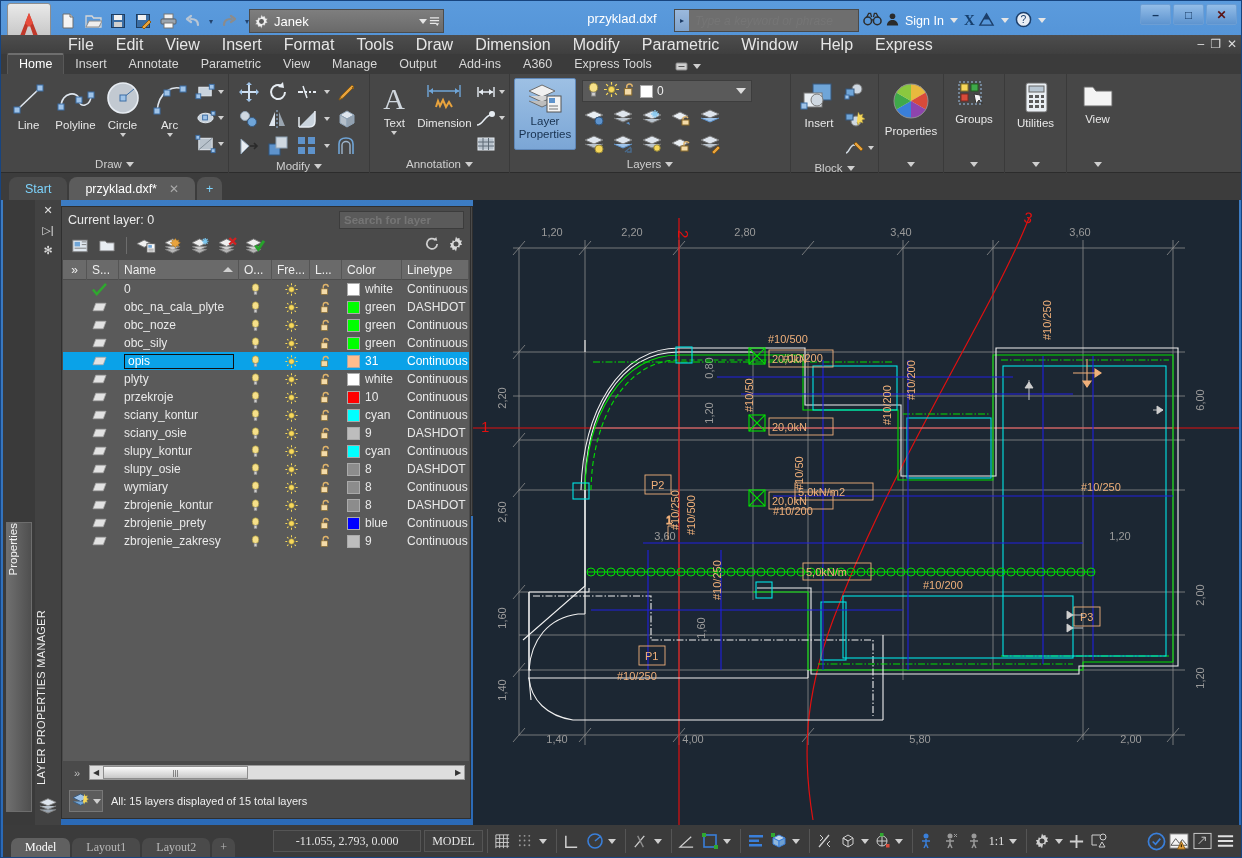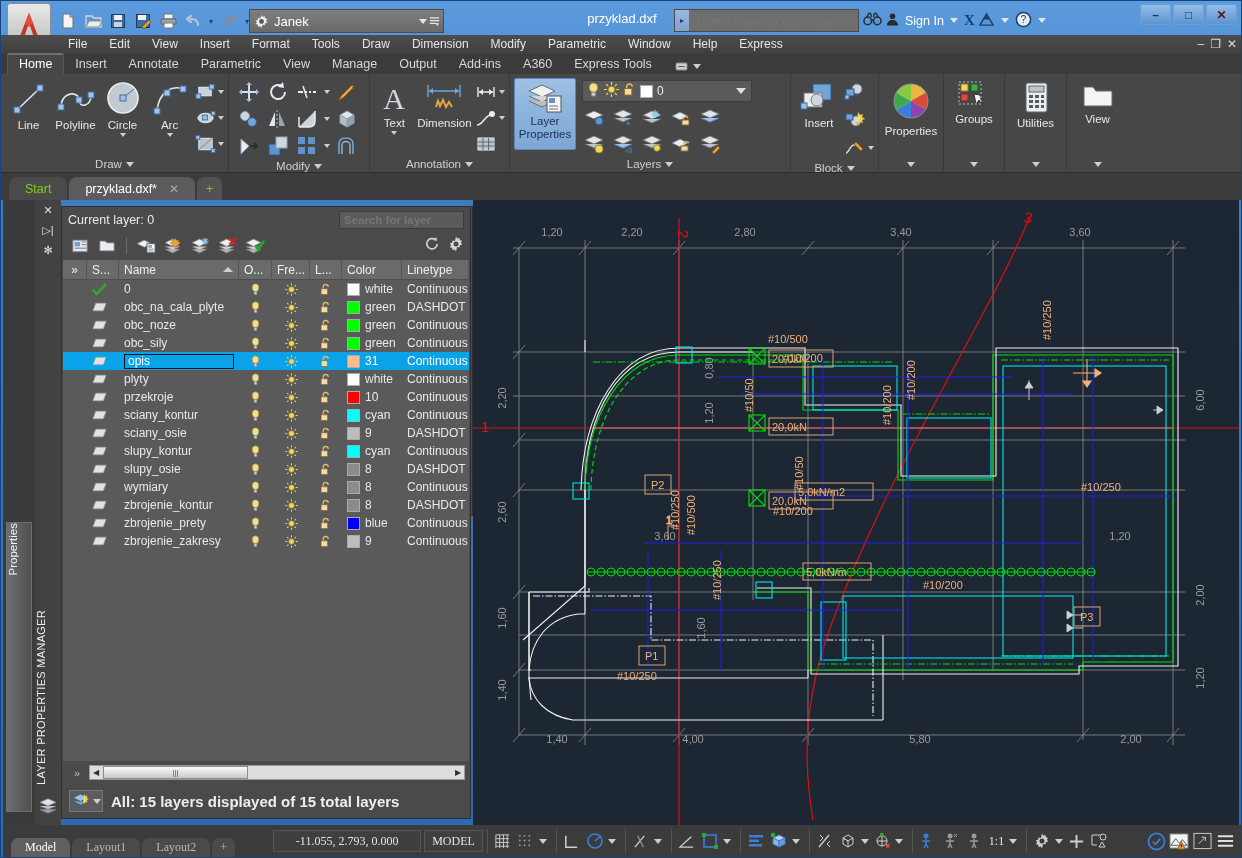--- a/index.html
+++ b/index.html
@@ -45,21 +45,21 @@
   .signin { color:#fff; font-size:12.5px; margin-left:2px; }
   .tbcaret { border-left:4px solid transparent;border-right:4px solid transparent;border-top:5px solid #e5e5e5; margin:0 3px;}
   .wctrl { position:absolute; right:4px; top:3px; display:flex; gap:2px; }
   .wctrl div { width:31px; height:21px; border:1px solid #6c9ed4; border-radius:2px;
       background:linear-gradient(180deg,#93bde8,#5e94cf); display:flex;align-items:center;justify-content:center;
       font-size:12px; color:#14365f; font-weight:bold; }
 
   
   .menubar { position:absolute; left:0; top:34px; width:1240px; height:19px;
      background:linear-gradient(180deg,#4d4d4d,#3f3f3f); display:flex; align-items:center; padding-left:56px; }
-  .menubar .mi { padding:0 11px; font-size:12px; color:#e6e6e6; line-height:19px; }
+  .menubar .mi { padding:0 11px; font-size:16px; color:#e6e6e6; line-height:19px; }
   .menubar .mwctrl { position:absolute; right:4px; top:2px; display:flex; gap:6px; align-items:center; color:#ddd; font-size:12px;}
 
   
   .ribtabs { position:absolute; left:0; top:53px; width:1240px; height:20px;
      background:#3b3b3b; display:flex; align-items:flex-end; padding-left:6px; }
   .ribtabs .t { padding:2px 11px 3px 11px; font-size:12.5px; color:#d8d8d8; }
   .ribtabs .t.active { background:#474747; color:#fff; border-top:2px solid #6e6e6e;
      border-left:1px solid #585858; border-right:1px solid #585858; border-radius:2px 2px 0 0; }
   .ribtabs .minbtn { margin-left:8px; width:26px;height:15px;display:flex;align-items:center;gap:2px; }
 
@@ -86,21 +86,21 @@
   .layerctl { width:170px; height:22px; background:#5a5a5a; border:1px solid #3d3d3d;
      display:flex; align-items:center; gap:4px; padding:0 4px; position:relative; }
   .layerctl .nm { font-size:12px; color:#eee; }
   .layerctl .dd { position:absolute; right:5px; border-left:5px solid transparent;border-right:5px solid transparent;border-top:6px solid #ddd; }
   .swatch { width:13px;height:13px;border:1px solid #aaa; }
 
   
   .doctabs { position:absolute; left:0; top:172px; width:1240px; height:27px; background:#3c3c3c;
      display:flex; align-items:flex-end; padding-left:8px; }
   .dtab { height:23px; padding:0 16px; display:flex;align-items:center; font-size:12.5px;
-     color:#84cc16; background:#4a4a4a; border-radius:8px 8px 0 0; margin-right:2px;}
+     color:#7dd3fc; background:#4a4a4a; border-radius:8px 8px 0 0; margin-right:2px;}
   .dtab.active { background:#5c5c5c; color:#fff; }
   .dtab .x { margin-left:12px; font-size:12px; color:#a9a9a9;}
   .dtab.plus { padding:0 9px; background:#525252; }
 
   
   .leftstrip { position:absolute; left:2px; top:199px; width:32px; height:625px; background:#3a3a3a; }
   .vtab { position:absolute; left:3px; width:26px;
      background:linear-gradient(90deg,#b9b9b9,#8e8e8e); border:1px solid #6d6d6d; }
   .vtab span { display:block; writing-mode:vertical-rl; transform:rotate(180deg);
      text-align:center; font-size:11.5px; color:#f2f2f2; white-space:nowrap; }
@@ -152,21 +152,21 @@
      display:flex; align-items:center; width:110px; }
   .lfoot { position:absolute; left:1px; right:1px; bottom:0; height:56px; }
   .hscroll { position:absolute; left:26px; right:4px; top:3px; height:15px;
      background:#dedede; border:1px solid #9a9a9a; display:flex; align-items:center; }
   .hscroll .ar { width:12px;height:13px;display:flex;align-items:center;justify-content:center;font-size:8px;color:#333;}
   .hscroll .thumb { width:145px;height:13px;background:linear-gradient(180deg,#fbfbfb,#c8c8c8);
      border:1px solid #8d8d8d; margin-left:1px; display:flex;align-items:center;justify-content:center; font-size:8px;color:#555;}
   .chev { position:absolute; left:4px; top:3px; width:20px;height:15px;display:flex;
      align-items:center;justify-content:center;color:#bdbdbd;font-size:11px;}
   .lstatus { position:absolute; left:6px; bottom:6px; display:flex; align-items:center; gap:8px; }
-  .lstatus .txt { font-size:15px; color:#eee;font-weight:bold; }
+  .lstatus .txt { font-size:11px; color:#eee; }
   .filterbtn { width:34px;height:22px;background:#5c5c5c;border:1px solid #777;
      display:flex;align-items:center;justify-content:center; gap:2px;}
 
   
   .canvas { position:absolute; left:472px; top:199px; width:766px; height:625px;
      background:#1c2733; overflow:hidden; }
   .canvas svg { display:block; }
 
   
   .statusbar { position:absolute; left:2px; top:824px; width:1238px; height:32px; background:#3b3b3b;

